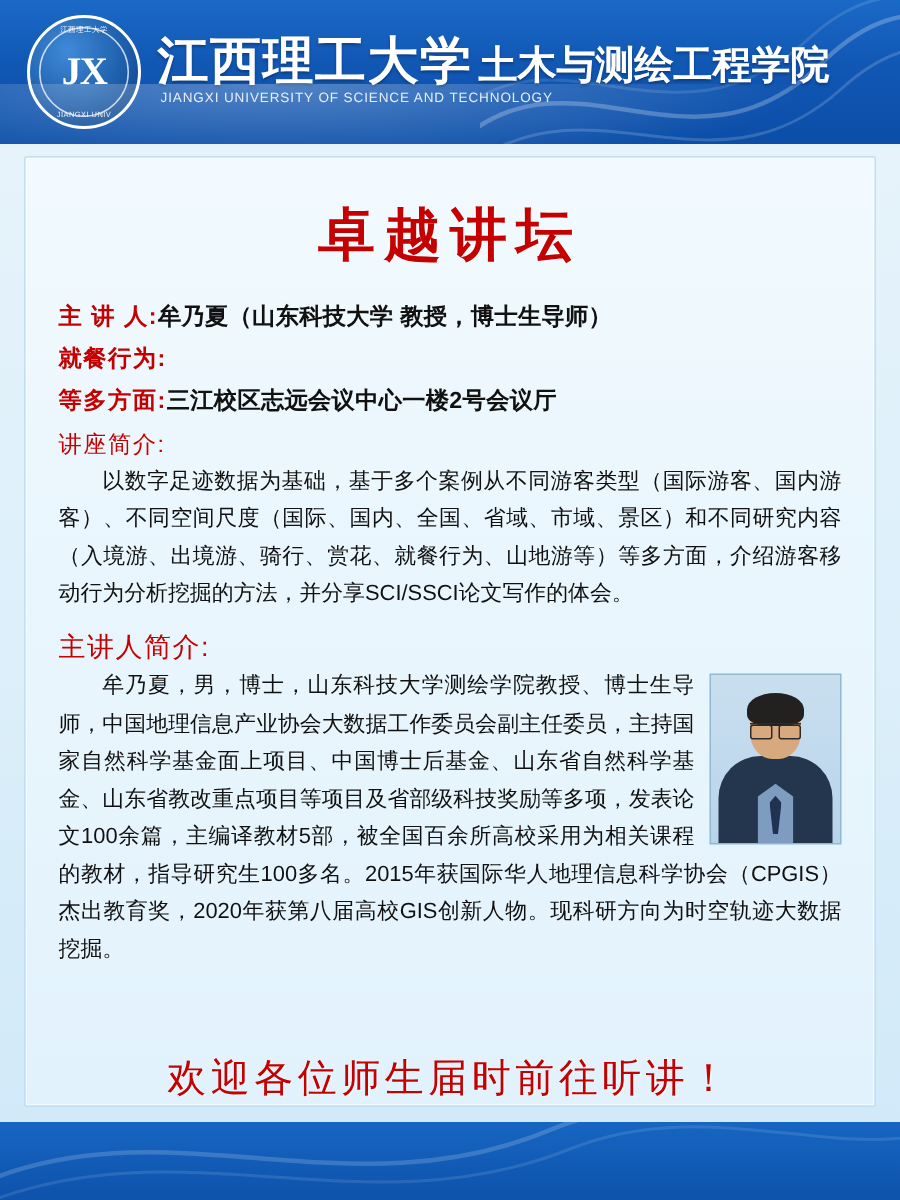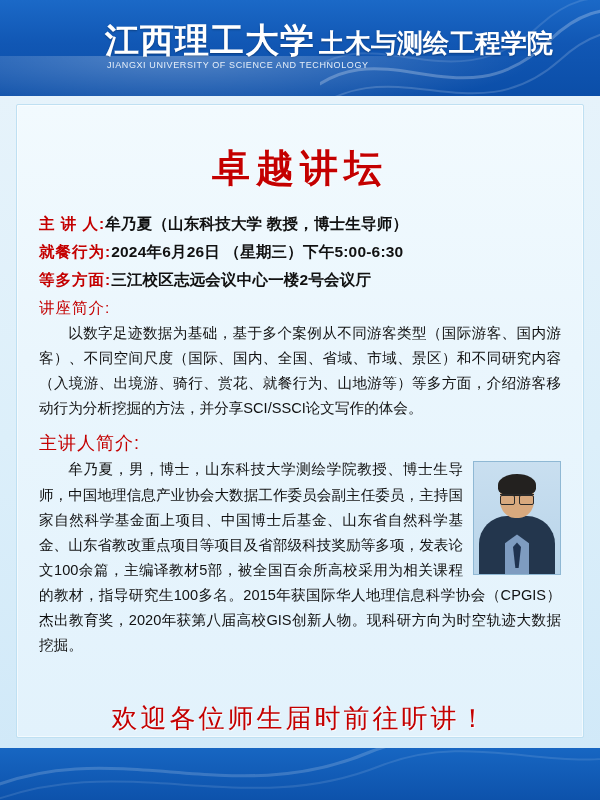--- a/index.html
+++ b/index.html
@@ -129,21 +129,21 @@
     box-sizing: border-box;
   }
 
   .main-title {
     text-align: center;
     color: #c40000;
     font-family: "Liberation Serif", serif;
     font-weight: bold;
     font-size: 38px;
     letter-spacing: 6px;
-    margin: 24px 0 18px 0;
+    margin: 12px 0 18px 0;
     text-shadow: 1px 1px 0 rgba(255,255,255,.7);
   }
 
   .field-row {
     display: flex;
     align-items: baseline;
     margin-bottom: 4px;
     font-size: 15.5px;
     line-height: 1.55;
   }
@@ -308,38 +308,42 @@
 
 <div class="poster">
 
   <div class="header">
     <svg class="hdr-wave" viewBox="0 0 320 150">
       <path d="M-20,120 C60,40 140,150 230,60 C280,12 310,40 340,20" fill="none" stroke="#ffffff" stroke-opacity="0.45" stroke-width="3"></path>
       <path d="M-20,140 C70,60 150,160 240,80 C290,34 320,60 350,40" fill="none" stroke="#ffffff" stroke-opacity="0.30" stroke-width="2"></path>
       <path d="M-20,100 C50,30 130,130 220,45 C270,0 300,28 330,8" fill="none" stroke="#ffffff" stroke-opacity="0.22" stroke-width="2"></path>
     </svg>
 
+    <div class="logo">
+      <div class="logo-ring-text">江西理工大学</div>
+      <div class="logo-inner">JX</div>
+      <div class="logo-ring-text bottom">JIANGXI UNIV</div>
+    </div>
 
     <div class="uni-title">
       <span>江西理工大学</span><span class="sub-cn">土木与测绘工程学院</span>
     </div>
     <div class="uni-en">JIANGXI UNIVERSITY OF SCIENCE AND TECHNOLOGY</div>
   </div>
 
   <div class="card">
 
     <div class="main-title">卓越讲坛</div>
 
     <div class="field-row">
       <span class="field-label">主 讲 人:</span>
       <span class="field-value">牟乃夏（山东科技大学  教授，博士生导师）</span>
     </div>
     <div class="field-row">
       <span class="field-label">就餐行为:</span>
-      <span class="field-value">2024年6月26日 （星期三）下午5:00-6:30</span>
     </div>
     <div class="field-row">
       <span class="field-label">等多方面:</span>
       <span class="field-value">三江校区志远会议中心一楼2号会议厅</span>
     </div>
 
     <div class="section-label">讲座简介:</div>
     <p class="para">以数字足迹数据为基础，基于多个案例从不同游客类型（国际游客、国内游客）、不同空间尺度（国际、国内、全国、省域、市域、景区）和不同研究内容（入境游、出境游、骑行、赏花、就餐行为、山地游等）等多方面，介绍游客移动行为分析挖掘的方法，并分享SCI/SSCI论文写作的体会。</p>
 
     <div class="section-label big">主讲人简介:</div>

